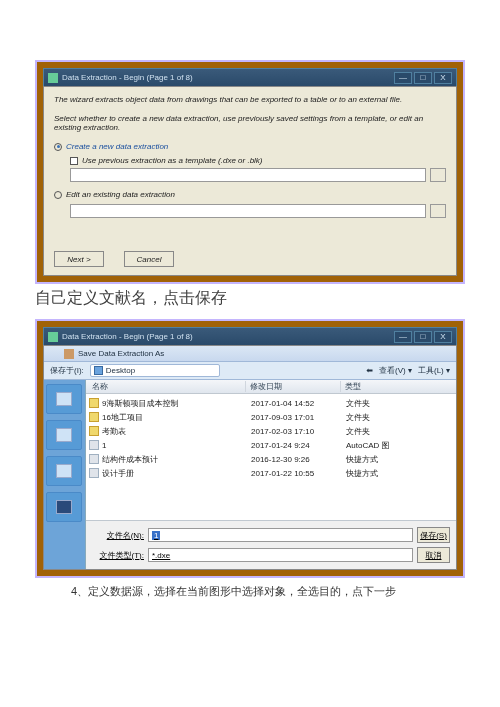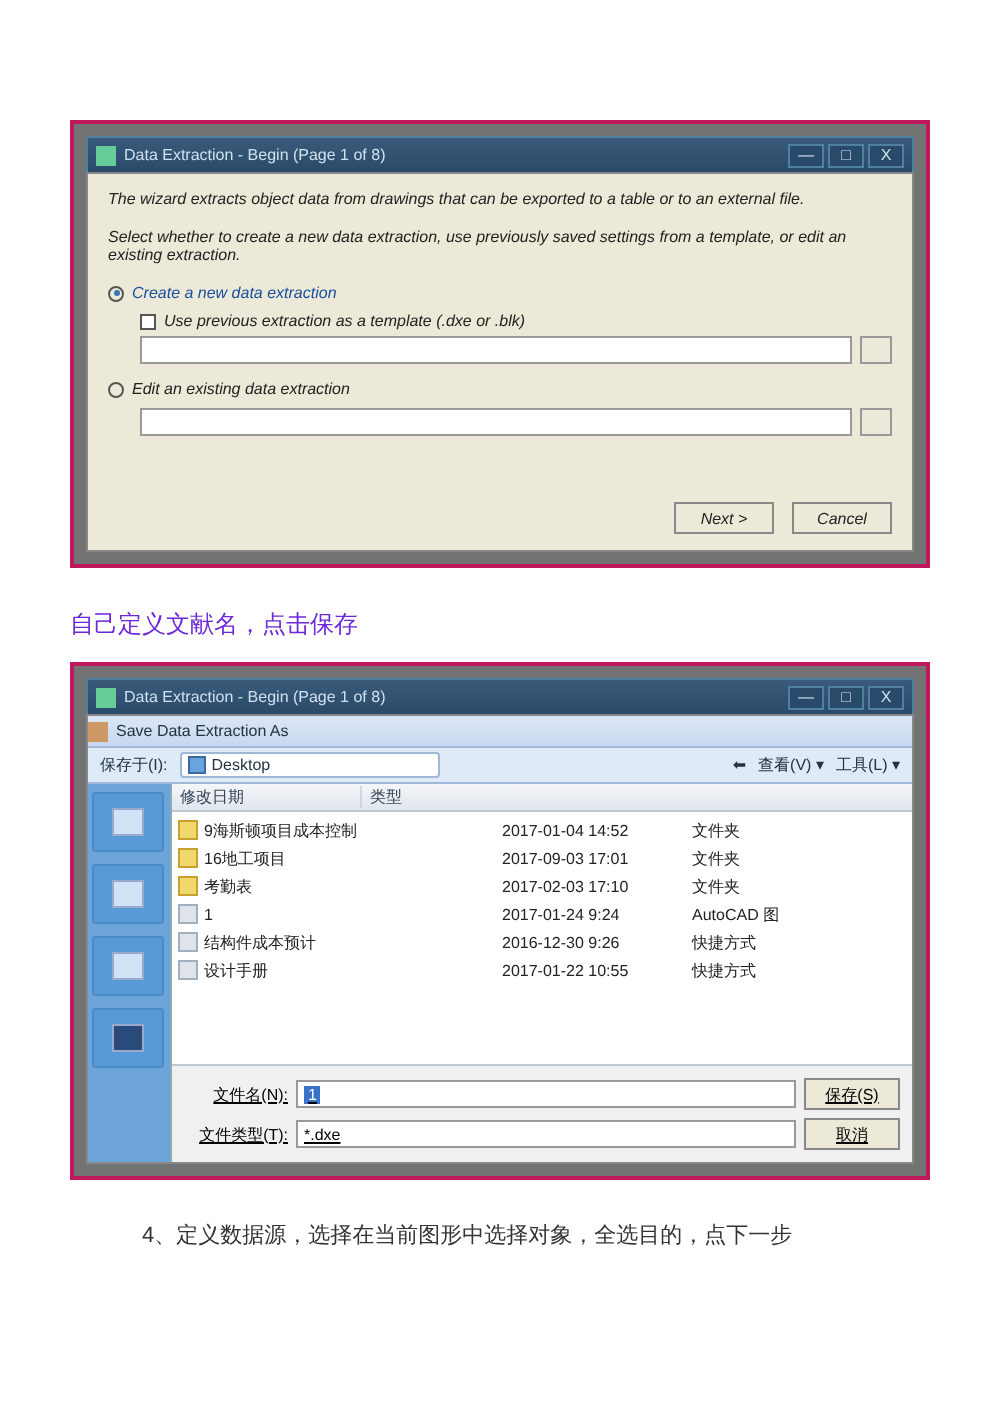--- a/index.html
+++ b/index.html
@@ -5,24 +5,24 @@
   * { box-sizing: border-box; margin: 0; padding: 0; }
   body {
     width: 500px;
     height: 707px;
     background: #fff;
     font-family: "Microsoft YaHei", Arial, sans-serif;
     font-size: 9px;
     padding: 60px 35px 0 35px;
   }
   .shot-wrap {
-    background: #737373;
-    border: 2px solid #be185d;
+    background: #a16207;
+    border: 2px solid #c4b5fd;
     padding: 6px;
-    margin-bottom: 20px;
+    margin-bottom: 4px;
   }
   .titlebar {
     height: 18px;
     background: linear-gradient(#3a5a7a, #2a4a6a);
     display: flex;
     align-items: center;
     padding: 0 4px;
     color: #cfe0ef;
     font-size: 8px;
     border: 1px solid #5080a0;
@@ -103,37 +103,36 @@
   .browse-btn {
     width: 16px; height: 14px;
     background: #ece9d8;
     border: 1px solid #999;
     margin-left: 4px;
     margin-top: 3px;
   }
   .btnrow {
     margin-top: auto;
     display: flex;
-    justify-content: flex-end;
-    gap: 9px;
+    gap: 20px;
   }
   .btn {
     min-width: 50px;
     height: 16px;
     background: #ece9d8;
     border: 1px solid #888;
     font-size: 8px;
     display: flex;
     align-items: center;
     justify-content: center;
   }
 
   .caption {
-    font-size: 12px;
-    color: #6d28d9;
+    font-size: 16px;
+    color: #404040;
     margin: 4px 0 10px 0;
   }
   .caption2 {
     font-size: 11px;
     color: #333;
     margin-top: 6px;
     margin-left: 36px;
   }
 
   
@@ -143,21 +142,21 @@
     height: 225px;
     display: flex;
     flex-direction: column;
   }
   .save-title {
     height: 16px;
     background: linear-gradient(#dbe7f5,#c8d8ee);
     border-bottom: 1px solid #a0b8d8;
     display: flex;
     align-items: center;
-    padding: 0 0;
+    padding: 0 20px;
     font-size: 8px;
     color: #234;
   }
   .toolbar {
     height: 18px;
     background: #deeaf6;
     border-bottom: 1px solid #a0b8d8;
     display: flex;
     align-items: center;
     padding: 0 6px;
@@ -257,21 +256,21 @@
   .finput {
     flex:1;
     height:14px;
     background:#fff;
     border:1px solid #999;
     display:flex;
     align-items:center;
     padding:0 3px;
   }
   .fbtn {
-    width:48px; height:16px;
+    width:33px; height:16px;
     background:#ece9d8;
     border:1px solid #888;
     display:flex;
     align-items:center;
     justify-content:center;
   }
 </style>
 </head>
 <body>
 
@@ -357,20 +356,21 @@
           </div>
         <div class="place">
             <div class="pic"></div>
           </div>
         <div class="place">
             <div class="pic" style="background:#2a4a7a"></div>
           </div>
       </div>
       <div class="filelist">
         <div class="cols">
+          <div class="col-name">名称</div>
           <div class="col-date">修改日期</div>
           <div class="col-type">类型</div>
         </div>
         <div class="rows" id="rows">
             <div class="row">
               <div class="ic "></div>
               <div class="nm">9海斯顿项目成本控制</div>
               <div class="dt">2017-01-04 14:52</div>
               <div class="tp">文件夹</div>
             </div>

